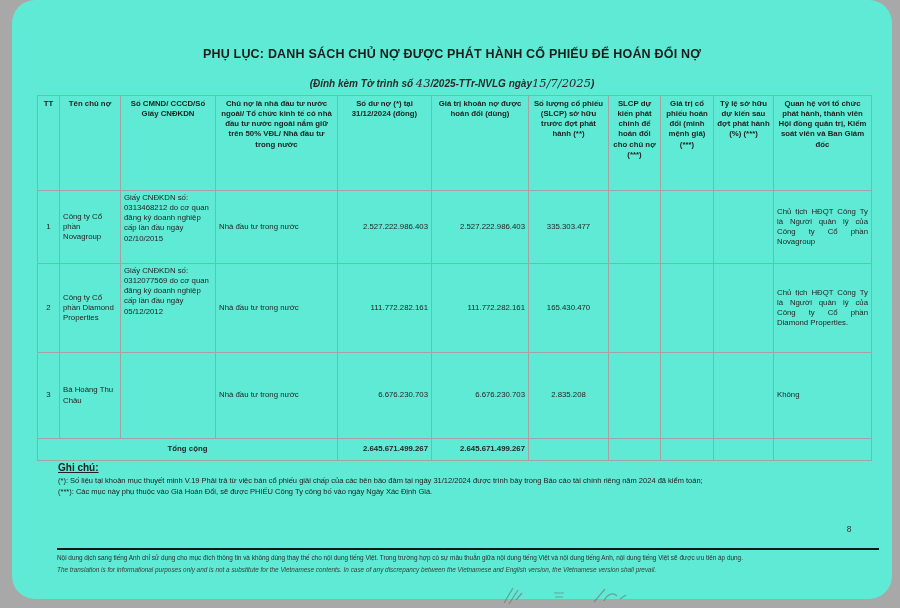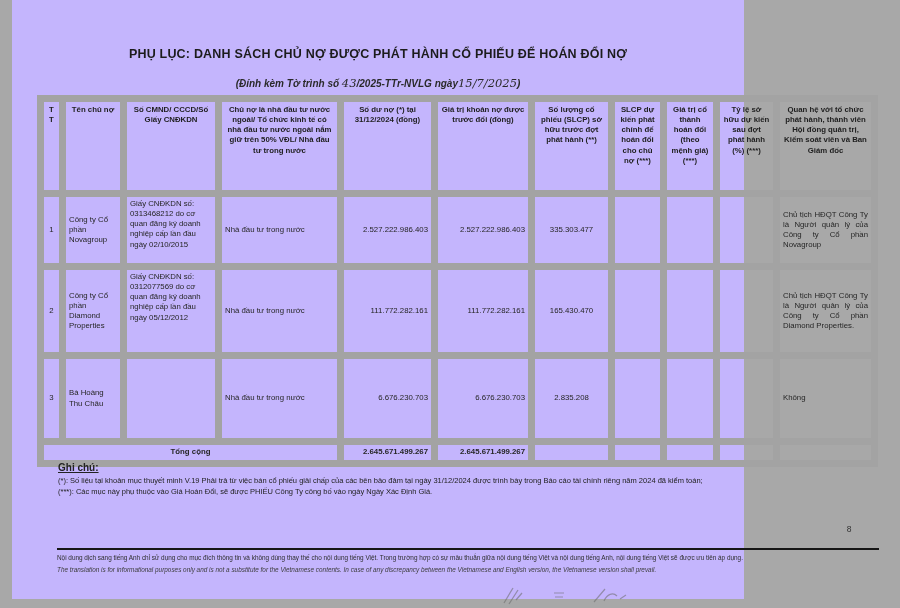--- a/index.html
+++ b/index.html
@@ -2,38 +2,39 @@
 <html><head>
 <meta charset="utf-8">
 <style>
   html,body{margin:0;padding:0;}
   body{
     width:900px;height:608px;position:relative;overflow:hidden;
     background:#a8a8a8;
     font-family:"Liberation Sans", sans-serif;
   }
   .page{
-    position:absolute;left:12px;top:0;width:732px;height:599px;
-    background:#c4b5fd;
+    position:absolute;left:12px;top:0;width:880px;height:599px;
+    background:#5eead4;
+    border-radius:23px;
   }
   .title{
     position:absolute;top:47px;left:0;width:100%;text-align:center;
     font-size:12.5px;font-weight:bold;color:#1c1c1c;letter-spacing:.2px;
   }
   .subtitle{
     position:absolute;top:76px;left:0;width:100%;text-align:center;
     font-size:10px;font-style:italic;font-weight:bold;color:#2a2a2a;
   }
   .hand{font-family:"DejaVu Serif", serif;font-size:11.5px;font-weight:normal;margin-top:8px;}
   table.main{
     position:absolute;left:25px;top:95px;width:834px;
     border-collapse:collapse;table-layout:fixed;color:#222;
   }
   table.main th, table.main td{
-    border:7px solid #a3a3a3;padding:2px 3px;font-size:7.8px;line-height:1.3;
+    border:1px solid #a3a3a3;padding:2px 3px;font-size:7.8px;line-height:1.3;
     overflow:hidden;word-wrap:break-word;
   }
   table.main th{font-weight:bold;vertical-align:top;text-align:center;padding-top:3px;color:#1e1e1e;}
   table.main td{vertical-align:middle;color:#262626;}
   tr.r-head{height:95px;}
   tr.r1{height:73px;}
   tr.r2{height:89px;}
   tr.r3{height:86px;}
   tr.r-total{height:22px;}
   .ctr{text-align:center;}
@@ -77,24 +78,24 @@
       <col style="width:60px">
         <col style="width:98px">
     </colgroup>
     <tbody>
         <tr class="r-head">
       <th>TT</th>
       <th>Tên chủ nợ</th>
       <th>Số CMND/ CCCD/Số Giấy CNĐKDN</th>
       <th>Chủ nợ là nhà đầu tư nước ngoài/ Tổ chức kinh tế có nhà đầu tư nước ngoài nắm giữ trên 50% VĐL/ Nhà đầu tư trong nước</th>
       <th>Số dư nợ (*) tại 31/12/2024 (đồng)</th>
-      <th>Giá trị khoản nợ được trước đổi (đồng)</th>
+      <th>Giá trị khoản nợ được hoán đổi (dùng)</th>
       <th>Số lượng cổ phiếu (SLCP) sở hữu trước đợt phát hành (**)</th>
       <th>SLCP dự kiến phát chính để hoán đổi cho chủ nợ (***)</th>
-      <th>Giá trị cổ thành hoán đổi (theo mệnh giá) (***)</th>
+      <th>Giá trị cổ phiếu hoán đổi (minh mệnh giá) (***)</th>
       <th>Tỷ lệ sở hữu dự kiến sau đợt phát hành (%) (***)</th>
       <th>Quan hệ với tổ chức phát hành, thành viên Hội đồng quản trị, Kiểm soát viên và Ban Giám đốc</th>
     </tr>
     <tr class="r1">
       <td class="ctr">1</td>
       <td>Công ty Cổ phần Novagroup</td>
       <td class="top">Giấy CNĐKDN số: 0313468212 do cơ quan đăng ký doanh nghiệp cấp lần đầu ngày 02/10/2015</td>
       <td>Nhà đầu tư trong nước</td>
       <td class="num">2.527.222.986.403</td>
       <td class="num">2.527.222.986.403</td>

